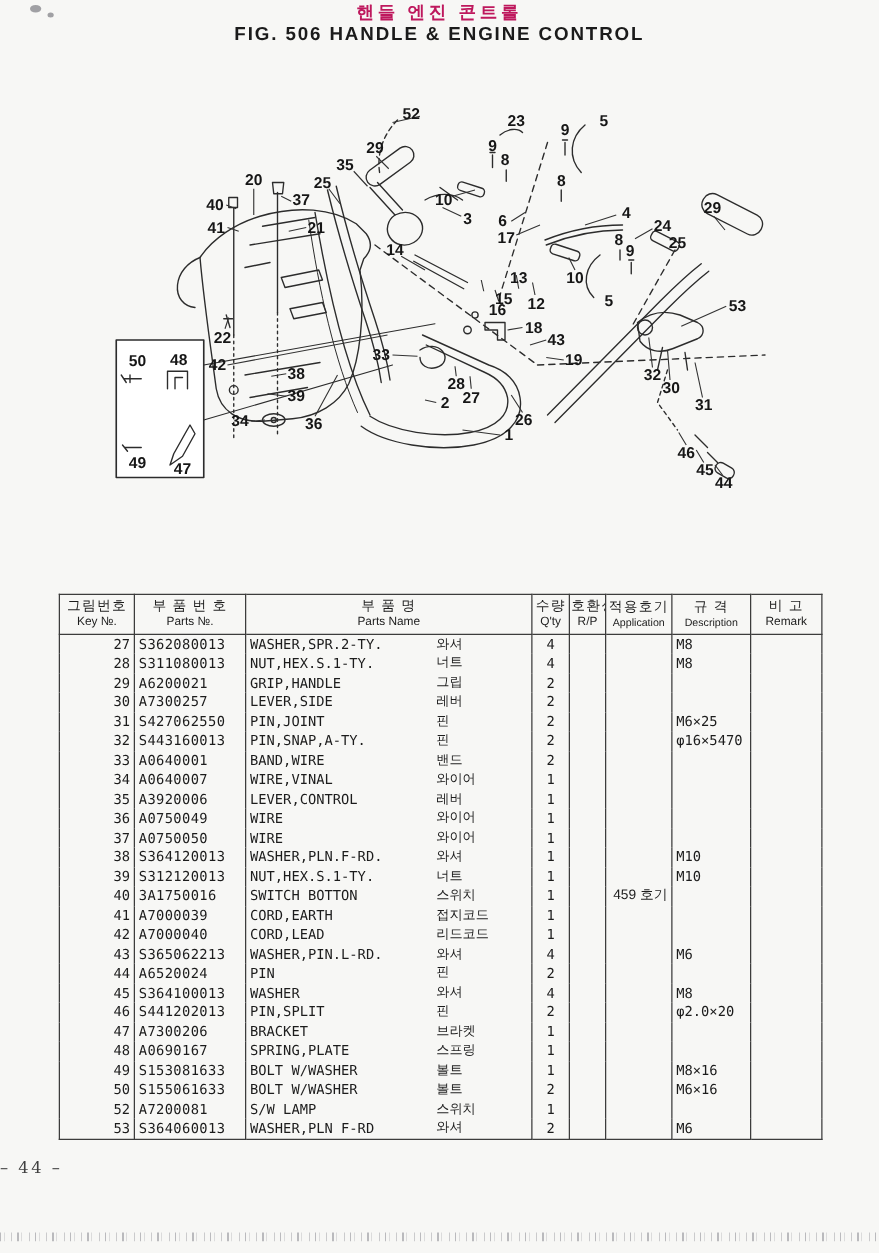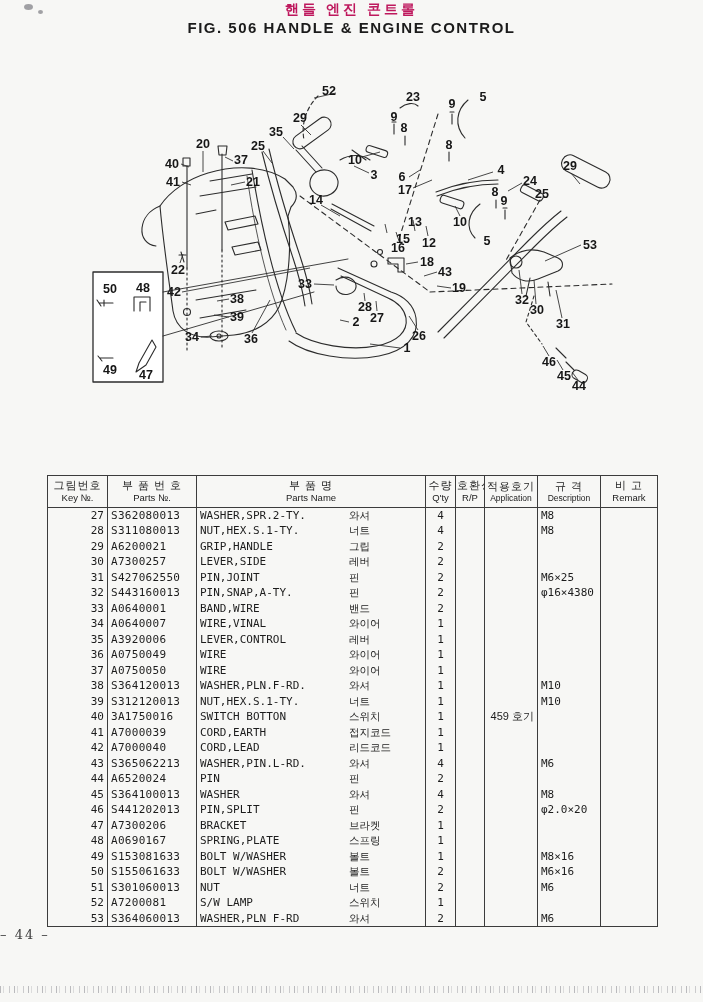--- a/index.html
+++ b/index.html
@@ -341,21 +341,21 @@
       <tr>
     <td class="key">32</td>
     <td class="pno">S443160013</td>
     <td class="name">
       <span class="nm-en">PIN,SNAP,A-TY.</span>
       <span class="nm-ko">핀</span>
     </td>
     <td class="qty">2</td>
     <td class="rp"></td>
     <td class="app"></td>
-    <td class="desc">φ16×4380</td>
+    <td class="desc">φ16×5470</td>
     <td class="rem"></td>
   </tr>
       <tr>
     <td class="key">33</td>
     <td class="pno">A0640001</td>
     <td class="name">
       <span class="nm-en">BAND,WIRE</span>
       <span class="nm-ko">밴드</span>
     </td>
     <td class="qty">2</td>
@@ -579,33 +579,20 @@
       <span class="nm-en">BOLT W/WASHER</span>
       <span class="nm-ko">볼트</span>
     </td>
     <td class="qty">2</td>
     <td class="rp"></td>
     <td class="app"></td>
     <td class="desc">M6×16</td>
     <td class="rem"></td>
   </tr>
       <tr>
-    <td class="key">51</td>
-    <td class="pno">S301060013</td>
-    <td class="name">
-      <span class="nm-en">NUT</span>
-      <span class="nm-ko">너트</span>
-    </td>
-    <td class="qty">2</td>
-    <td class="rp"></td>
-    <td class="app"></td>
-    <td class="desc">M6</td>
-    <td class="rem"></td>
-  </tr>
-      <tr>
     <td class="key">52</td>
     <td class="pno">A7200081</td>
     <td class="name">
       <span class="nm-en">S/W LAMP</span>
       <span class="nm-ko">스위치</span>
     </td>
     <td class="qty">1</td>
     <td class="rp"></td>
     <td class="app"></td>
     <td class="desc"></td>

